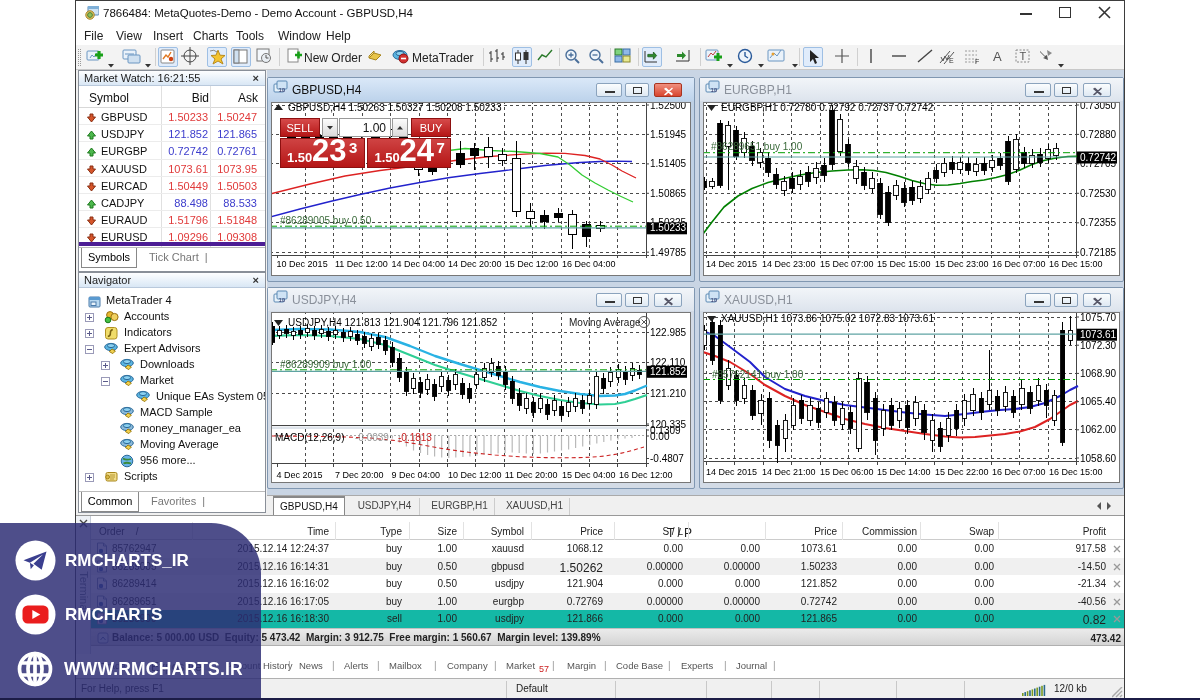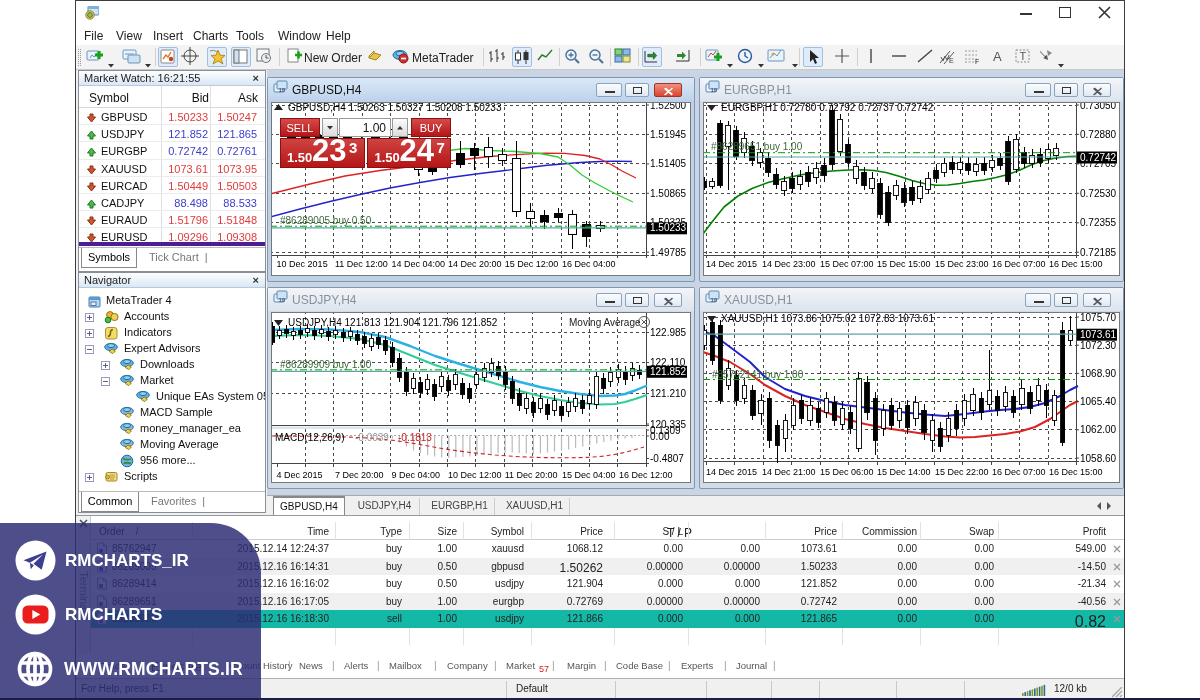--- a/index.html
+++ b/index.html
@@ -24,20 +24,21 @@
 .ol{position:absolute;color:#fff;font-weight:bold}
 </style></head><body>
 <div id="win">
     <div id="titlebar">
       <svg class="abs" style="left:9px;top:5px" width="14" height="14">
         <rect x="3" y="0" width="11" height="9" rx="1" fill="#cfe3f5" stroke="#5b89b4"></rect>
         <rect x="3" y="0" width="11" height="3" fill="#7fb0d8"></rect>
         <circle cx="5" cy="9" r="4.2" fill="#e8c86a" stroke="#a08020"></circle>
         <circle cx="5" cy="9" r="2.4" fill="#8fbf5f" stroke="#4f7f2f"></circle>
       </svg>
+      <div class="ttxt">7866484: MetaQuotes-Demo - Demo Account - GBPUSD,H4</div>
       <div class="abs" style="left:944px;top:12px;width:12px;height:2px;background:#333"></div>
       <div class="abs" style="left:983px;top:6px;width:12px;height:11px;border:1.5px solid #333"></div>
       <svg class="abs" style="left:1022px;top:5px" width="14" height="14">
         <path d="M1 1 L12 12 M12 1 L1 12" stroke="#333" stroke-width="1.6"></path>
       </svg>
     </div>
     <div id="menubar">
       <span style="left:8px">File</span>
       <span style="left:40px">View</span>
       <span style="left:77px">Insert</span>
@@ -1342,21 +1343,21 @@
         <span class="abs" style="left:113px;width:125px;text-align:right;top:3px;font-size:10px;color:#222">2015.12.14 12:24:37</span>
         <span class="abs" style="left:186px;width:125px;text-align:right;top:3px;font-size:10px;color:#222">buy</span>
         <span class="abs" style="left:241px;width:125px;text-align:right;top:3px;font-size:10px;color:#222">1.00</span>
         <span class="abs" style="left:308px;width:125px;text-align:right;top:3px;font-size:10px;color:#222">xauusd</span>
         <span class="abs" style="left:387px;width:125px;text-align:right;top:3px;font-size:10px;color:#222">1068.12</span>
         <span class="abs" style="left:467px;width:125px;text-align:right;top:3px;font-size:10px;color:#222">0.00</span>
         <span class="abs" style="left:544px;width:125px;text-align:right;top:3px;font-size:10px;color:#222">0.00</span>
         <span class="abs" style="left:621px;width:125px;text-align:right;top:3px;font-size:10px;color:#222">1073.61</span>
         <span class="abs" style="left:701px;width:125px;text-align:right;top:3px;font-size:10px;color:#222">0.00</span>
         <span class="abs" style="left:778px;width:125px;text-align:right;top:3px;font-size:10px;color:#222">0.00</span>
-        <span class="abs" style="left:890px;width:125px;text-align:right;top:3px;font-size:10px;color:#222">549.00</span>
+        <span class="abs" style="left:890px;width:125px;text-align:right;top:3px;font-size:10px;color:#222">917.58</span>
         <svg class="abs" style="left:1022px;top:5px" width="9" height="9">
           <path d="M1 1 L7 7 M7 1 L1 7" stroke="#999" stroke-width="1.3"></path>
         </svg>
       </div>
       <div class="abs" style="left:15px;top:41.5px;width:1033px;height:17.5px;background:#f0f0f0">
         <div class="abs" style="left:5px;top:2px">
           <svg width="12" height="13">
             <path d="M1.5 1 h6 l3 3 v8 h-9z" fill="#fff" stroke="#7a8aa8"></path>
             <path d="M7.5 1 v3 h3" fill="none" stroke="#7a8aa8"></path>
             <circle cx="5" cy="9" r="2.2" fill="#3a62b0"></circle>
@@ -1438,24 +1439,32 @@
         <span class="abs" style="left:113px;width:125px;text-align:right;top:3px;font-size:10px;color:#222">2015.12.16 16:18:30</span>
         <span class="abs" style="left:186px;width:125px;text-align:right;top:3px;font-size:10px;color:#222">sell</span>
         <span class="abs" style="left:241px;width:125px;text-align:right;top:3px;font-size:10px;color:#222">1.00</span>
         <span class="abs" style="left:308px;width:125px;text-align:right;top:3px;font-size:10px;color:#222">usdjpy</span>
         <span class="abs" style="left:387px;width:125px;text-align:right;top:3px;font-size:10px;color:#222">121.866</span>
         <span class="abs" style="left:467px;width:125px;text-align:right;top:3px;font-size:10px;color:#222">0.000</span>
         <span class="abs" style="left:544px;width:125px;text-align:right;top:3px;font-size:10px;color:#222">0.000</span>
         <span class="abs" style="left:621px;width:125px;text-align:right;top:3px;font-size:10px;color:#222">121.865</span>
         <span class="abs" style="left:701px;width:125px;text-align:right;top:3px;font-size:10px;color:#222">0.00</span>
         <span class="abs" style="left:778px;width:125px;text-align:right;top:3px;font-size:10px;color:#222">0.00</span>
-        <span class="abs" style="left:890px;width:125px;text-align:right;top:3px;font-size:16px;color:#222">0.82</span>
+        <span class="abs" style="left:890px;width:125px;text-align:right;top:3px;font-size:12px;color:#222">0.82</span>
         <svg class="abs" style="left:1022px;top:5px" width="9" height="9">
           <path d="M1 1 L7 7 M7 1 L1 7" stroke="#999" stroke-width="1.3"></path>
         </svg>
+      </div>
+      <div class="abs" style="left:15px;top:111.5px;width:1033px;height:18px;background:linear-gradient(#ebebeb,#d4d4d4);border-top:1px solid #c0c0c0;border-bottom:1px solid #b0b0b0">
+        <svg class="abs" style="left:6px;top:3px" width="12" height="12">
+          <rect x="1" y="1" width="10" height="10" rx="2" fill="#dfe8f2" stroke="#7a8aa8"></rect>
+          <path d="M3.5 8 l2.5 -3 2.5 3" stroke="#4a6a9a" fill="none"></path>
+        </svg>
+        <span class="abs" style="left:21px;top:3px;font-size:10px;font-weight:bold;color:#222">Balance: 5 000.00 USD&nbsp;&nbsp;Equity: 5 473.42&nbsp;&nbsp;Margin: 3 912.75&nbsp;&nbsp;Free margin: 1 560.67&nbsp;&nbsp;Margin level: 139.89%</span>
+        <span class="abs" style="left:905px;width:125px;text-align:right;top:4px;font-size:10px;font-weight:bold;color:#222">473.42</span>
       </div>
       <div class="abs" style="left:0px;top:138px;width:1048px;height:25px;background:#fff">
         <span class="abs" style="left:25px;top:6px;font-size:9.5px;color:#555">Trade</span>
         <span class="abs" style="left:75px;top:6px;font-size:12px;color:#555">Exposure</span>
         <span class="abs" style="left:150px;top:6px;font-size:9.5px;color:#555">Account History</span>
         <span class="abs" style="left:223px;top:6px;font-size:9.5px;color:#555">News</span>
         <span class="abs" style="left:268px;top:6px;font-size:9.5px;color:#555">Alerts</span>
         <span class="abs" style="left:313px;top:6px;font-size:9.5px;color:#555">Mailbox</span>
         <span class="abs" style="left:371px;top:6px;font-size:9.5px;color:#555">Company</span>
         <span class="abs" style="left:430px;top:6px;font-size:9.5px;color:#555">Market</span>

